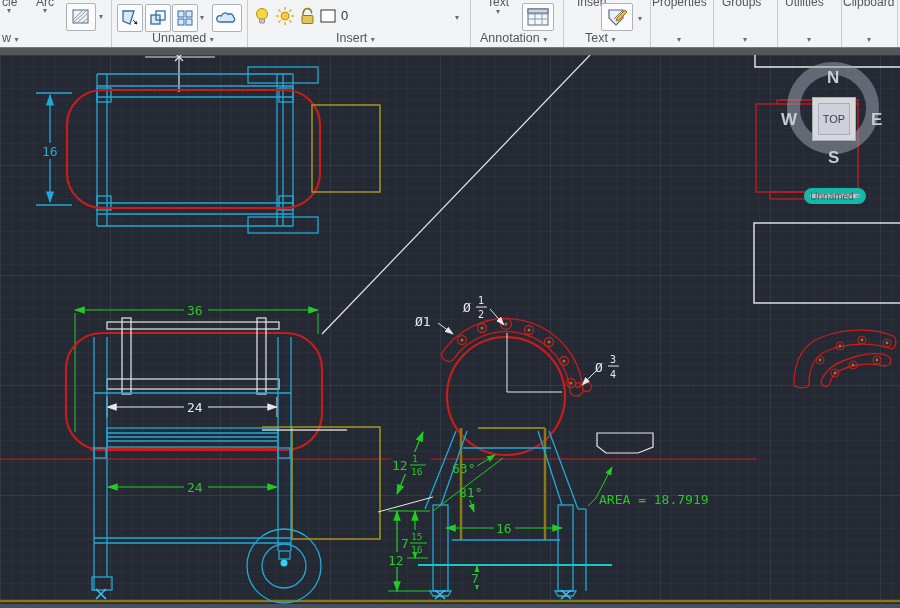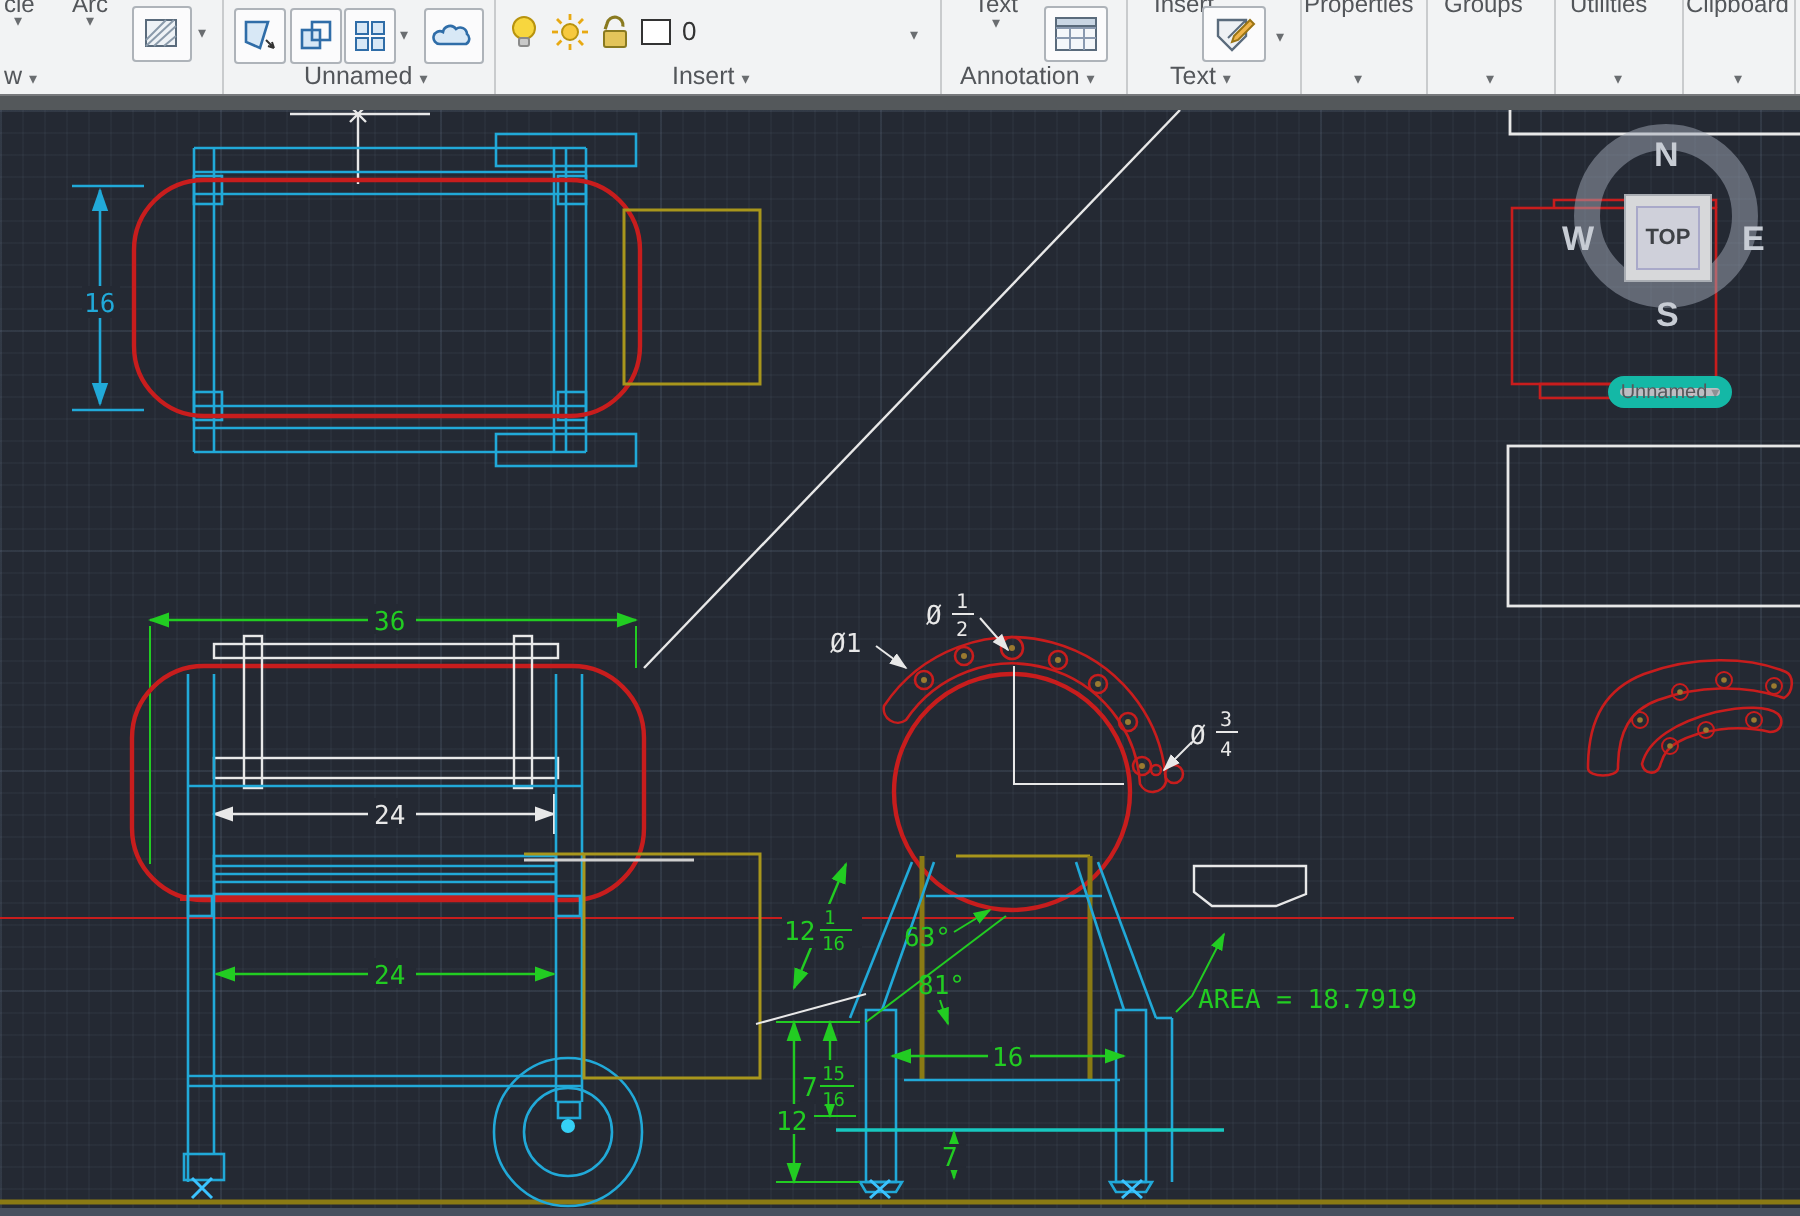--- a/index.html
+++ b/index.html
@@ -41,21 +41,21 @@
   .st{stroke:var(--teal,#17c8c0);fill:none;stroke-width:1.8;}
   .sb{stroke:#3bc3ff;fill:none;stroke-width:1.5;}
   .bgfill{fill:var(--bg,#242933);}
   
   .vc-ring{position:absolute;left:787px;top:62px;width:92px;height:92px;border-radius:50%;
            border:13px solid rgba(160,168,182,.50);box-sizing:border-box;}
   .vc-letter{position:absolute;font-weight:bold;font-size:17px;color:#c7ccd4;}
   .vc-face{position:absolute;left:812px;top:97px;width:44px;height:44px;background:#d7d8da;
            border:1px solid #a9adb3;box-sizing:border-box;display:flex;align-items:center;justify-content:center;}
   .vc-face-inner{position:absolute;left:5px;top:5px;right:5px;bottom:5px;border:1px solid #a9a9c9;background:#cfd0da;
-           display:flex;align-items:center;justify-content:center;font-size:11px;font-weight:bold;color:#3e4146;}
+           display:flex;align-items:center;justify-content:center;font-size:11px;font-weight:normal;color:#3e4146;}
   .tooltip{position:absolute;left:804px;top:188px;width:62px;height:16px;border-radius:8px;
            background:rgba(208,209,214,.88);border:6px solid #14b8a6;box-sizing:border-box;
            font-size:10px;color:#55585c;display:flex;align-items:center;justify-content:center;gap:2px;}
 </style>
 </head>
 <body>
 
 <div class="screen">
 
   <div class="ribbon">

